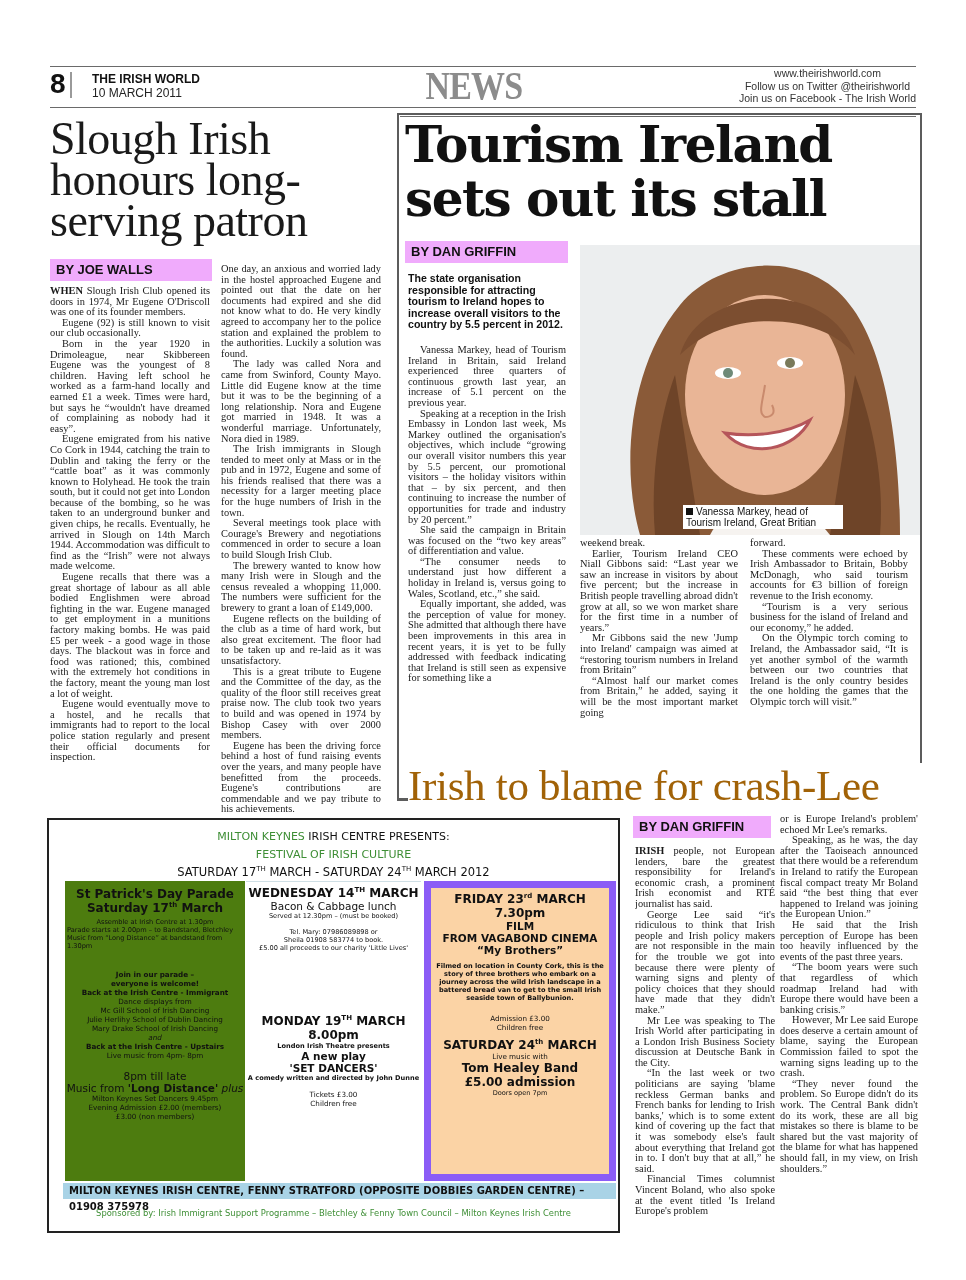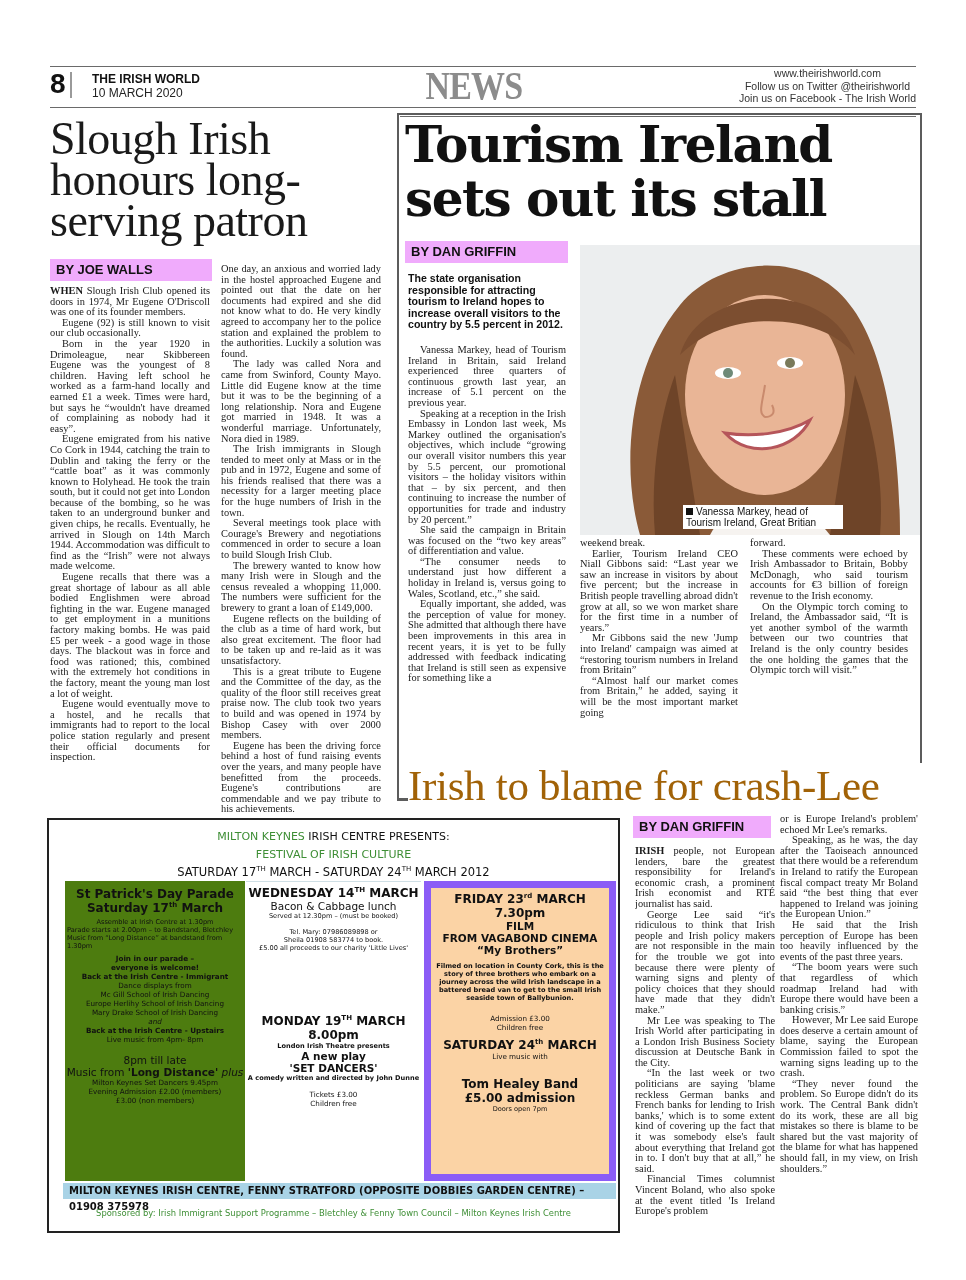--- a/index.html
+++ b/index.html
@@ -58,21 +58,21 @@
   .bold { font-weight: bold; }
   .ital { font-style: italic; }
 </style>
 </head>
 <body>
 
 <div class="rule" style="left:50px; top:66px; width:866px;"></div>
 <div class="abs page-num">8</div>
 <div class="abs page-sep"></div>
 <div class="abs pub-name">THE IRISH WORLD</div>
-<div class="abs pub-date">10 MARCH 2020</div>
+<div class="abs pub-date">10 MARCH 2011</div>
 <div class="abs section">NEWS</div>
 <div class="abs contact">
   <div>www.theirishworld.com</div>
   <div>Follow us on Twitter @theirishworld</div>
   <div>Join us on Facebook - The Irish World</div>
 </div>
 <div class="rule" style="left:50px; top:107px; width:866px;"></div>
 <div class="rule" style="left:400px; top:116px; width:516px;"></div>
 
 <div class="abs hl-slough">
@@ -141,20 +141,21 @@
 
 <div class="col" style="left:580px; top:538px; width:158px; height:225px; overflow:hidden;">
   <p class="first">weekend break.</p>
   <p>Earlier, Tourism Ireland CEO Niall Gibbons said: “Last year we saw an increase in visitors by about five percent; but the increase in British people travelling abroad didn't grow at all, so we won market share for the first time in a number of years.”</p>
   <p>Mr Gibbons said the new 'Jump into Ireland' campaign was aimed at “restoring tourism numbers in Ireland from Britain”</p>
   <p>“Almost half our market comes from Britain,” he added, saying it will be the most important market going</p>
 </div>
 <div class="col" style="left:750px; top:538px; width:158px; height:225px; overflow:hidden;">
   <p class="first">forward.</p>
   <p>These comments were echoed by Irish Ambassador to Britain, Bobby McDonagh, who said tourism accounts for €3 billion of foreign revenue to the Irish economy.</p>
+  <p>“Tourism is a very serious business for the island of Ireland and our economy,” he added.</p>
   <p>On the Olympic torch coming to Ireland, the Ambassador said, “It is yet another symbol of the warmth between our two countries that Ireland is the only country besides the one holding the games that the Olympic torch will visit.”</p>
 </div>
 
 <div class="abs hl-crash">Irish to blame for crash-Lee</div>
 <div class="byline" style="left:633px; top:816px; width:138px;">BY DAN GRIFFIN</div>
 <div class="col" style="left:635px; top:846px; width:140px; height:390px; overflow:hidden;">
   <p class="first"><b>IRISH</b><span> people, not European lenders, bare the greatest responsibility for Ireland's economic crash, a prominent Irish economist and RTÉ journalist has said.</span></p>
   <p>George Lee said “it's ridiculous to think that Irish people and Irish policy makers are not responsible in the main for the trouble we got into because there were plenty of warning signs and plenty of policy choices that they should have made that they didn't make.”</p>
   <p>Mr Lee was speaking to The Irish World after participating in a London Irish Business Society discussion at Deutsche Bank in the City.</p>
   <p>“In the last week or two politicians are saying 'blame reckless German banks and French banks for lending to Irish banks,' which is to some extent kind of covering up the fact that it was somebody else's fault about everything that Ireland got in to. I don't buy that at all,” he said.</p>
@@ -173,26 +174,26 @@
   <div class="ad-title ad-sub"><span class="ad-green">MILTON KEYNES</span><span> IRISH CENTRE PRESENTS:</span></div>
   <div class="ad-title ad-fest ad-green">FESTIVAL OF IRISH CULTURE</div>
   <div class="ad-title ad-dates"><span>SATURDAY 17</span><sup>TH</sup><span> MARCH  -  SATURDAY 24</span><sup>TH</sup><span> MARCH 2012</span></div>
 
   <div class="ad-box ad-green-box">
     <span class="l fs-big">St Patrick's Day Parade</span>
     <span class="l fs-big"><span>Saturday 17</span><sup>th</sup><span> March</span></span>
     <span class="l fs-xs" style="margin-top:3px">Assemble at Irish Centre at 1.30pm</span>
     <span class="l fs-xs" style="text-align:left; padding-left:2px">Parade starts at 2.00pm – to Bandstand, Bletchley</span>
     <span class="l fs-xs" style="text-align:left; padding-left:2px">Music from “Long Distance” at bandstand from 1.30pm</span>
-    <span class="l fs-sm bold" style="margin-top:4px">Join in our parade –</span>
+    <span class="l fs-sm bold" style="margin-top:20px">Join in our parade –</span>
     <span class="l fs-sm bold">everyone is welcome!</span>
     <span class="l fs-sm bold">Back at the Irish Centre - Immigrant</span>
     <span class="l fs-sm">Dance displays from</span>
     <span class="l fs-sm">Mc Gill School of Irish  Dancing</span>
-    <span class="l fs-sm">Europe Herlihy School of Irish Dancing</span>
+    <span class="l fs-sm">Julie Herlihy School of Dublin Dancing</span>
     <span class="l fs-sm">Mary Drake School of Irish Dancing</span>
     <span class="l fs-sm ital">and</span>
     <span class="l fs-sm bold">Back at the Irish Centre - Upstairs</span>
     <span class="l fs-sm">Live music from  4pm- 8pm</span>
     <span class="l fs-med" style="margin-top:10px">8pm till late</span>
     <span class="l fs-med"><span>Music from </span><b>'Long Distance'</b><i> plus</i></span>
     <span class="l fs-sm">Milton Keynes Set Dancers  9.45pm</span>
     <span class="l fs-sm">Evening Admission £2.00 (members)</span>
     <span class="l fs-sm">£3.00 (non members)</span>
   </div>
@@ -218,20 +219,20 @@
     <span class="l fs-big"><span>FRIDAY 23</span><sup>rd</sup><span> MARCH</span></span>
     <span class="l fs-big">7.30pm</span>
     <span class="l fs-med bold">FILM</span>
     <span class="l fs-med bold">FROM VAGABOND CINEMA</span>
     <span class="l fs-med bold">“My Brothers”</span>
     <span class="l fs-xs bold" style="margin-top:6px; padding:0 3px;">Filmed on location in County Cork, this is the story of three brothers who embark on a journey across the wild Irish landscape in a battered bread van to get to the small Irish seaside town of Ballybunion.</span>
     <span class="l fs-sm" style="margin-top:12px">Admission £3.00</span>
     <span class="l fs-sm">Children free</span>
     <span class="l fs-big" style="margin-top:6px"><span>SATURDAY 24</span><sup>th</sup><span> MARCH</span></span>
     <span class="l fs-sm">Live music with</span>
-    <span class="l fs-big" style="margin-top:16px">Tom Healey Band</span>
+    <span class="l fs-big" style="margin-top:0">Tom Healey Band</span>
     <span class="l fs-big">£5.00 admission</span>
     <span class="l fs-xs">Doors open 7pm</span>
   </div>
 
   <div class="ad-footer-bar">MILTON KEYNES IRISH CENTRE, FENNY STRATFORD (OPPOSITE  DOBBIES GARDEN CENTRE) – 01908 375978</div>
   <div class="ad-sponsor">Sponsored by: Irish Immigrant Support Programme – Bletchley &amp; Fenny Town Council – Milton Keynes Irish Centre</div>
 </div>
 
 </body></html>

